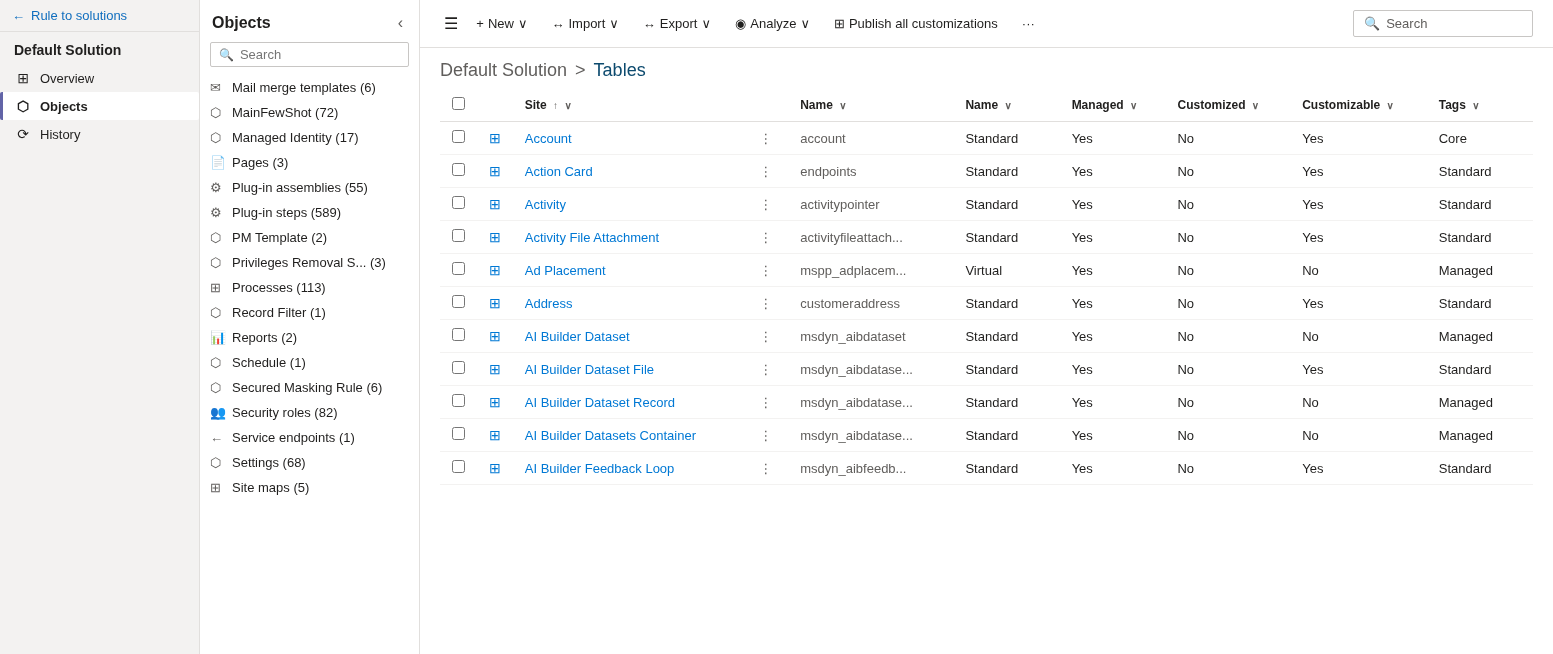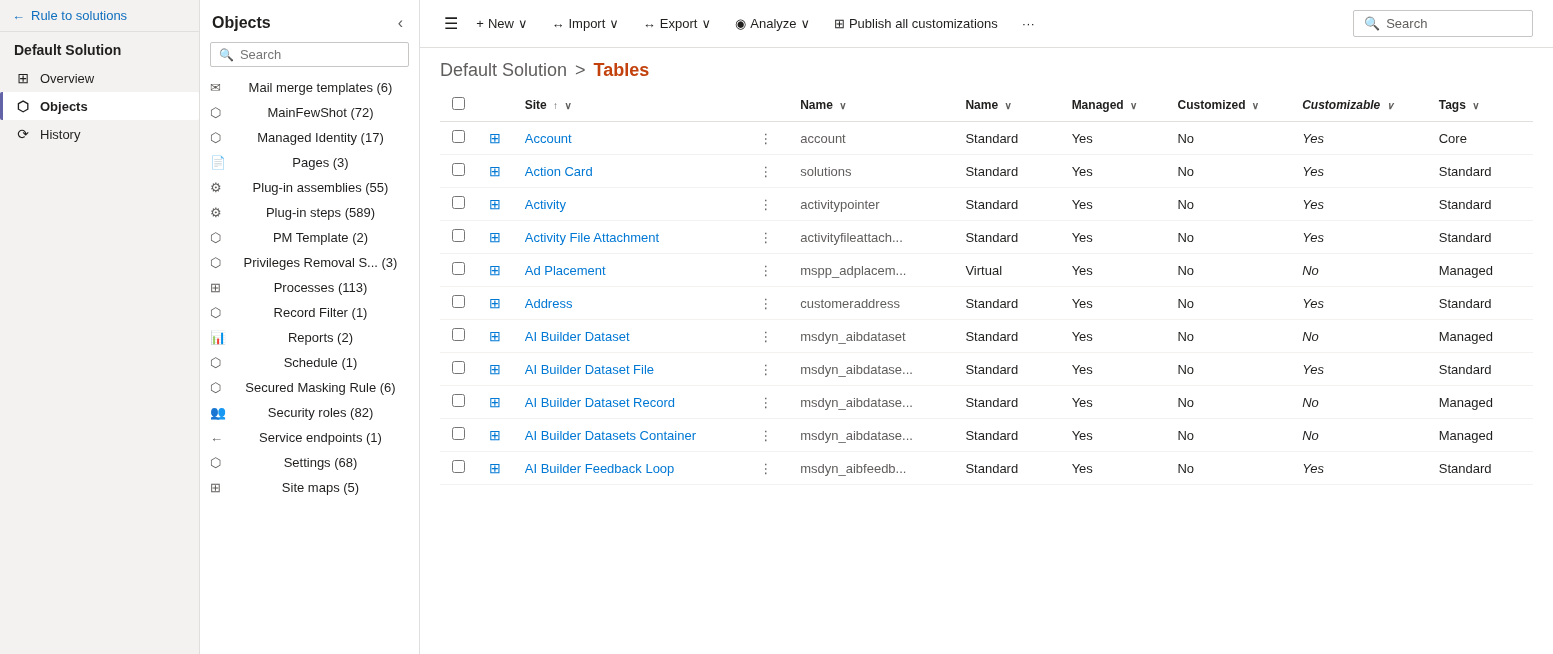--- a/index.html
+++ b/index.html
@@ -94,21 +94,21 @@
       align-items: center;
       gap: 6px;
       padding: 5px 10px;
       cursor: pointer;
       font-size: 13px;
       color: #201f1e;
       white-space: nowrap;
       overflow: hidden;
     }
     .middle-list-item .item-icon { font-size: 13px; color: #605e5c; width: 16px; flex-shrink: 0; }
-    .middle-list-item .item-label { flex: 1; overflow: hidden; text-overflow: ellipsis; text-align: center; }
+    .middle-list-item .item-label { flex: 1; overflow: hidden; text-overflow: ellipsis; }
 
     
     .main-content {
       flex: 1;
       display: flex;
       flex-direction: column;
       overflow: hidden;
     }
     .top-bar {
       display: flex;
@@ -144,21 +144,21 @@
     }
     .breadcrumb {
       padding: 12px 20px 8px 20px;
       display: flex;
       align-items: center;
       gap: 8px;
       font-size: 18px;
       color: #605e5c;
       flex-shrink: 0;
     }
-    .breadcrumb .current { font-weight: 700; color: #c2410c; }
+    .breadcrumb .current { font-weight: 400; color: #0c4a6e; }
     .table-container {
       flex: 1;
       overflow-y: auto;
       padding: 0 20px;
     }
     .data-table {
       width: 100%;
       border-collapse: collapse;
     }
     .data-table th {
@@ -183,21 +183,21 @@
     .name-cell { color: #605e5c; font-size: 12px; }
     .dots-btn { color: #605e5c; cursor: pointer; padding: 2px 4px; border-radius: 2px; }
     .col-checkbox { width: 32px; }
     .col-icon { width: 32px; }
     .col-dots { width: 24px; }
     .col-table { min-width: 180px; }
     .col-name { min-width: 140px; }
     .col-type { min-width: 90px; }
     .col-managed { min-width: 80px; }
     .col-customized { min-width: 100px; }
-    .col-customizable { min-width: 110px; font-style: italic; }
+    .col-customizable { min-width: 110px; }
     .col-tags { min-width: 90px; }
 
     .hamburger-icon { font-size: 16px; color: #201f1e; cursor: pointer; padding: 4px; }
   </style>
 </head>
 <body>
 
 <div class="left-nav">
   <div class="left-nav-header">
     <span>←</span>
@@ -409,21 +409,21 @@
     </td>
     <td class="col-icon">
       <span class="table-row-icon">⊞</span>
     </td>
     <td class="col-table">
       <a class="table-link">Action Card</a>
     </td>
     <td class="col-dots">
       <span class="dots-btn">⋮</span>
     </td>
-    <td class="col-name name-cell">solutions</td>
+    <td class="col-name name-cell">endpoints</td>
     <td class="col-type">Standard</td>
     <td class="col-managed">Yes</td>
     <td class="col-customized">No</td>
     <td class="col-customizable">Yes</td>
     <td class="col-tags">Standard</td>
   </tr>
           <tr>
     <td class="col-checkbox">
       <input type="checkbox" style="">
     </td>

